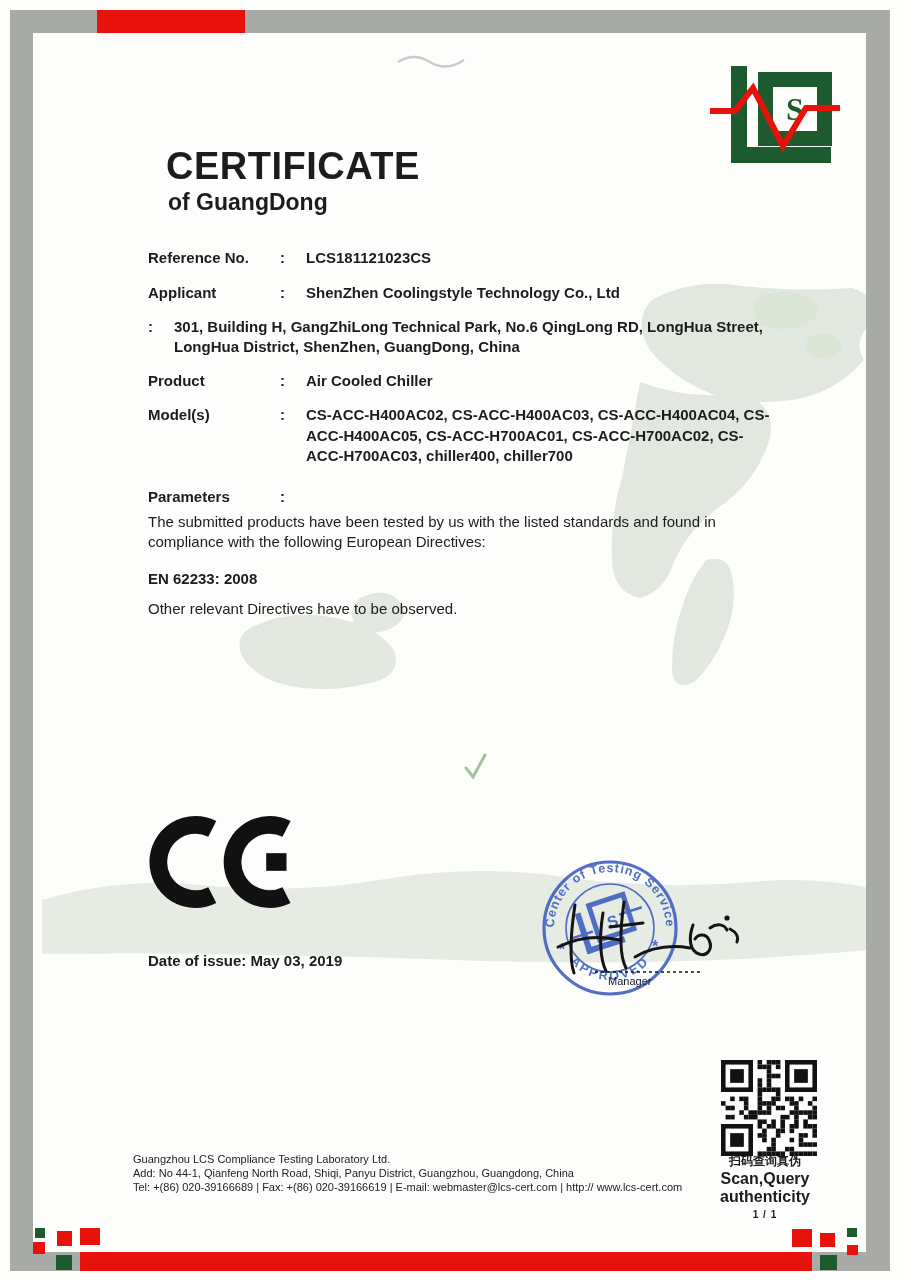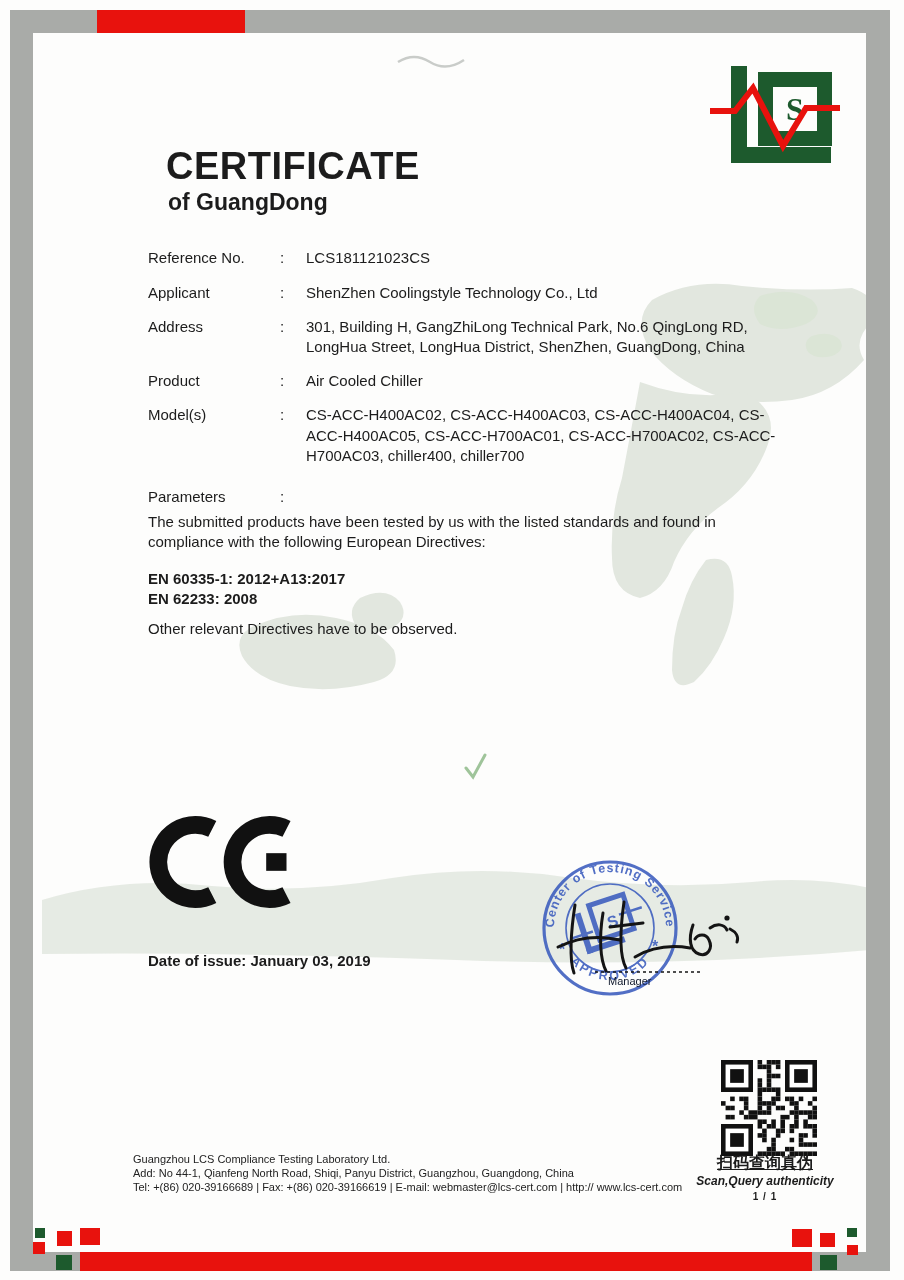--- a/index.html
+++ b/index.html
@@ -13,36 +13,36 @@
   .watermark { position:absolute; left:0; top:0; z-index:0; }
   
   .band { position:absolute; background:#a9aba8; z-index:1; }
   .band-red { position:absolute; background:#e8120d; z-index:2; }
   .decor { position:absolute; z-index:2; }
   
   .content { position:absolute; z-index:3; }
   .title-main { font-size:38px; font-weight:bold; letter-spacing:0.5px; }
   .title-sub  { font-size:23px; font-weight:bold; }
   .fields { width:632px; }
-  .f-row { display:flex; margin-bottom:14px; font-size:15px; font-weight:normal; line-height:1.34; }
+  .f-row { display:flex; margin-bottom:14px; font-size:15px; font-weight:bold; line-height:1.34; }
   .f-label { width:132px; flex:none; }
   .f-colon { width:26px; flex:none; }
   .f-value { flex:1; }
   .mb15 { margin-bottom:15px; } .mb21 { margin-bottom:21px; }
   .paras { width:600px; font-size:15px; line-height:1.33; }
   .para { margin-bottom:13px; }
   .para.bold { font-weight:bold; }
   .mb17 { margin-bottom:17px; } .mb10 { margin-bottom:10px; } .mb12 { margin-bottom:12px; }
   .date-line { font-size:15px; font-weight:bold; }
   .manager { font-size:11px; color:#0f172a; }
   .footer-left { font-size:11px; line-height:1.18; color:#222; }
   .footer-left div { margin-bottom:1px; }
   .qr-captions { width:150px; text-align:center; }
-  .qr-zh { font-size:16px; font-weight:bold;text-decoration:underline; }
-  .qr-en { font-size:12px; font-weight:bold;font-style:italic; }
+  .qr-zh { font-size:12px; font-weight:bold; }
+  .qr-en { font-size:16px; font-weight:bold; }
   .page-num { font-size:10px; font-weight:bold; letter-spacing:1px; margin-top:3px; }
   .green-check { position:absolute; z-index:3; }
 </style>
 </head>
 <body>
 
 <div class="page">
 
   <svg class="watermark" width="904" height="1280" viewBox="0 0 904 1280" aria-hidden="true">
     <g fill="#e2e7df">
@@ -96,21 +96,20 @@
       <span class="f-label">Reference No.</span>
       <span class="f-colon">:</span>
       <span class="f-value">LCS181121023CS</span>
     </div>
     <div class="f-row">
       <span class="f-label">Applicant</span>
       <span class="f-colon">:</span>
       <span class="f-value">ShenZhen Coolingstyle Technology Co., Ltd</span>
     </div>
     <div class="f-row">
-      <span class="f-label">Address</span>
       <span class="f-colon">:</span>
       <span class="f-value">301, Building H, GangZhiLong Technical Park, No.6 QingLong RD, LongHua Street, LongHua District, ShenZhen, GuangDong, China</span>
     </div>
     <div class="f-row">
       <span class="f-label">Product</span>
       <span class="f-colon">:</span>
       <span class="f-value">Air Cooled Chiller</span>
     </div>
     <div class="f-row mb21">
       <span class="f-label">Model(s)</span>
@@ -119,38 +118,37 @@
     </div>
     <div class="f-row">
       <span class="f-label">Parameters</span>
       <span class="f-colon">:</span>
     </div>
   </div>
 
   <div class="content paras" style="left:148px; top:512px;">
     <div class="para mb17">The submitted products have been tested by us with the listed standards and found in compliance with the following European Directives:</div>
     <div class="para bold mb10">
-      <div>EN 60335-1: 2012+A13:2017</div>
       <div>EN 62233: 2008</div>
     </div>
     <div class="para">Other relevant Directives have to be observed.</div>
   </div>
   <svg class="green-check" style="left:462px; top:752px;" width="26" height="28" viewBox="0 0 26 28">
     <path d="M4 16 l7 9 l12 -22" stroke="#9fc49a" stroke-width="3" fill="none" stroke-linecap="round"></path>
   </svg>
 
   <svg class="content" style="left:146px; top:812px;" width="152" height="100" viewBox="0 0 172 112">
     <g stroke="#111" stroke-width="20" fill="none">
       <path d="M 75 18.6 A 42 42 0 1 0 75 93.4"></path>
       <path d="M 159 18.6 A 42 42 0 1 0 159 93.4"></path>
       <path d="M 136 56 H 159"></path>
     </g>
   </svg>
 
-  <div class="content date-line" style="left:148px; top:952px;">Date of issue: January 03, 2019</div>
+  <div class="content date-line" style="left:148px; top:952px;">Date of issue: May 03, 2019</div>
 
   <svg class="content" style="left:533px; top:852px;" width="155" height="155" viewBox="0 0 155 155">
     <g opacity="0.88">
       <circle cx="77" cy="76" r="66" fill="none" stroke="#3b5cbe" stroke-width="3.2"></circle>
       <circle cx="77" cy="76" r="44" fill="none" stroke="#3b5cbe" stroke-width="1.6"></circle>
       <defs>
         <path id="arcTop" d="M 28.5 104 A 56 56 0 1 1 125.5 104"></path>
         <path id="arcBottom" d="M 32 102 A 52 52 0 0 0 122 102"></path>
       </defs>
       <text font-size="12.5" font-weight="bold" fill="#3b5cbe" letter-spacing="1">

